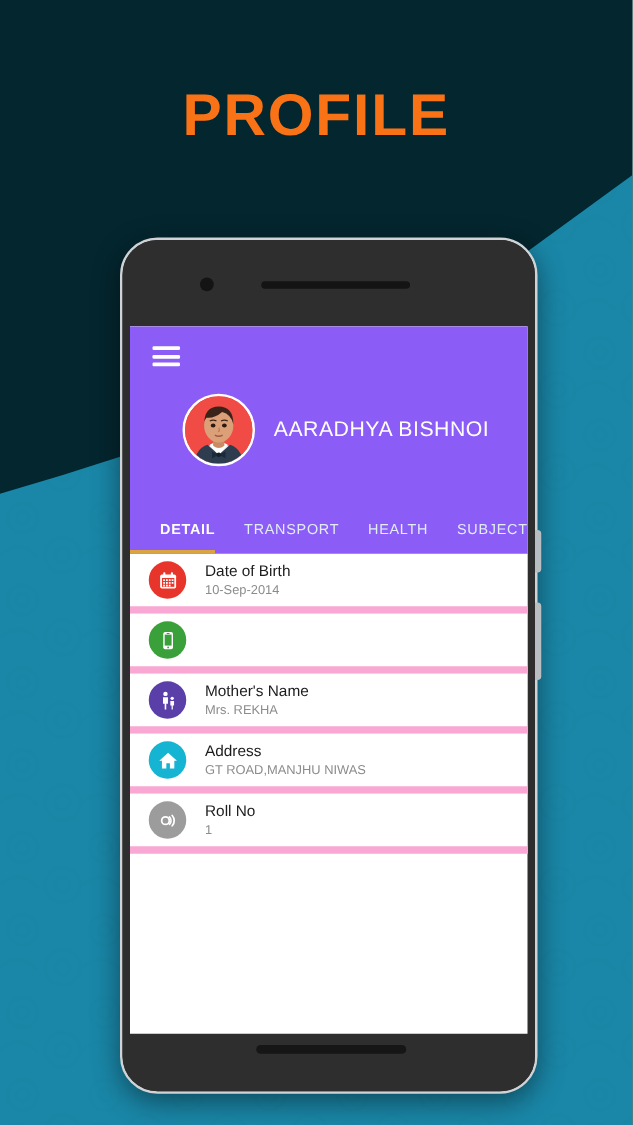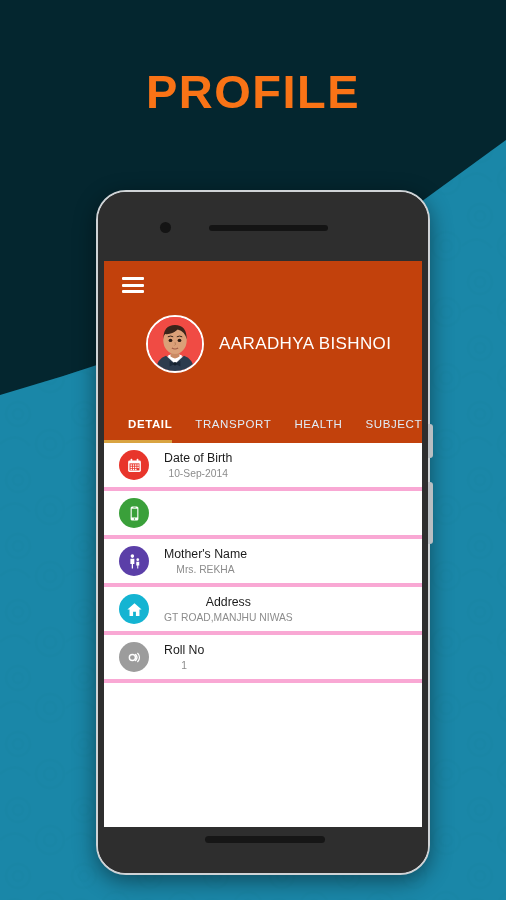--- a/index.html
+++ b/index.html
@@ -203,23 +203,22 @@
 
   
   .detail-list {
     background: #ffffff;
   }
   .detail-row {
     display: flex;
     align-items: center;
     height: 48px;
     padding-left: 15px;
-    border-bottom: 4px solid #f9a8d4;
+    border-bottom: 6px solid #f9a8d4;
     background: #ffffff;
-    text-align: center;
   }
   .row-icon {
     width: 30px;
     height: 30px;
     border-radius: 50%;
     flex: 0 0 auto;
     display: flex;
     align-items: center;
     justify-content: center;
   }
@@ -266,21 +265,21 @@
     <div class="side-btn power"></div>
     <div class="side-btn vol"></div>
 
     <div class="phone-inner">
       <div class="cam-dot"></div>
       <div class="earpiece"></div>
       <div class="home-bar"></div>
 
       <div class="screen">
 
-        <div class="app-header" style="background: #c2410c; text-decoration: underline;">
+        <div class="app-header" style="background: #8b5cf6; text-decoration: underline;">
 
           <div class="hamburger">
             <span></span>
               <span></span>
               <span></span>
           </div>
 
           <div class="profile-row">
             <div class="avatar">
               <svg viewBox="0 0 60 60" xmlns="http://www.w3.org/2000/svg">

